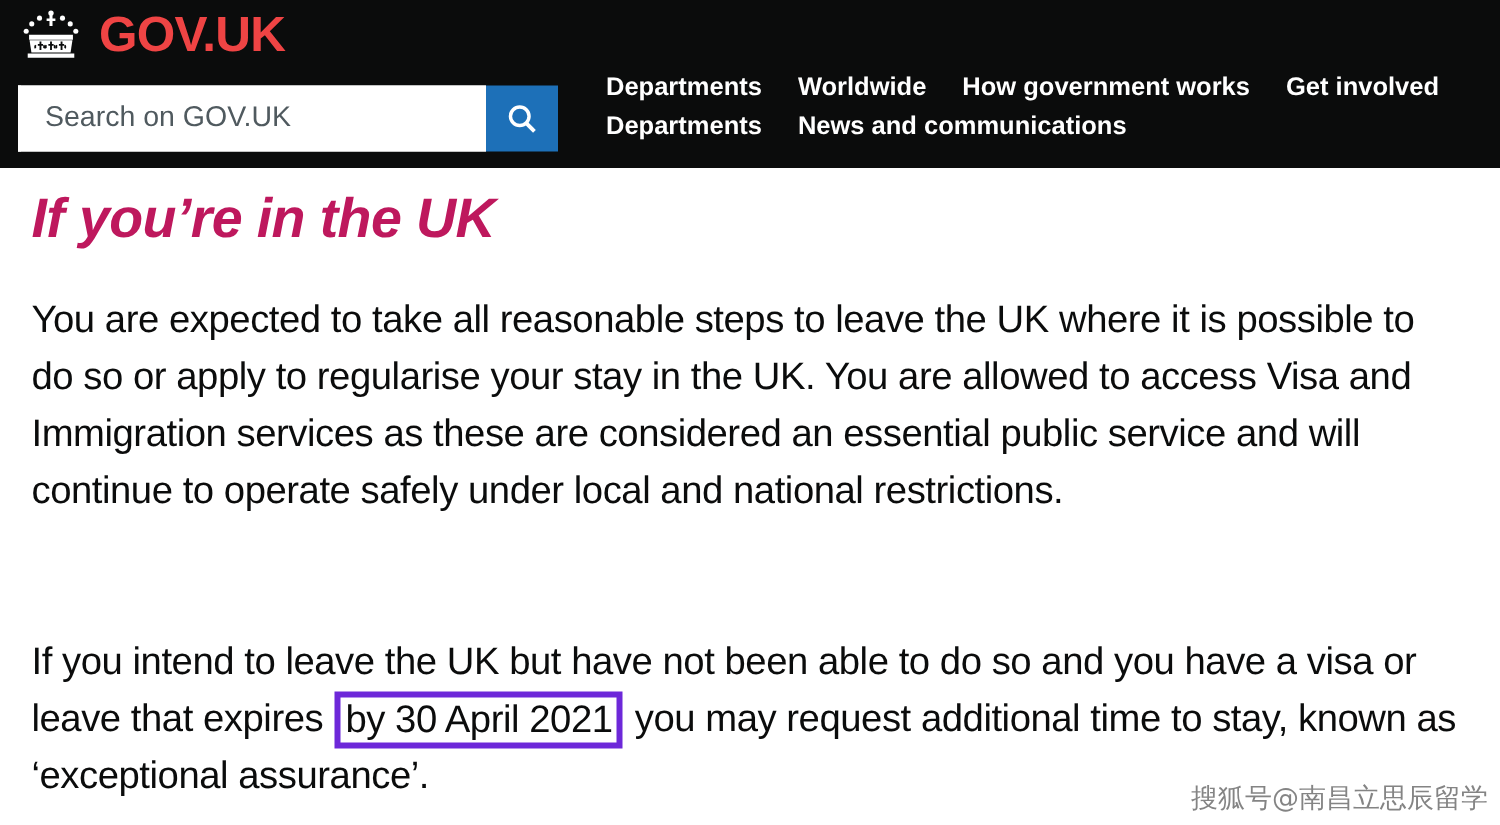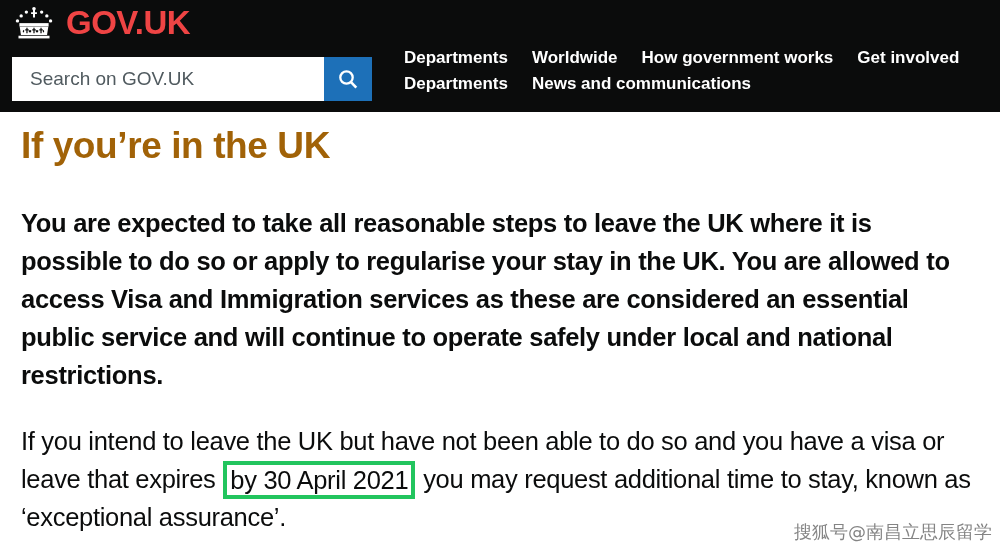--- a/index.html
+++ b/index.html
@@ -123,42 +123,43 @@
     background: #ffffff;
   }
 
   .page-heading {
     position: absolute;
     left: 21px;
     top: 14px;
     margin: 0;
     font-size: 37px;
     font-weight: bold;
-    color: #a16207;
+    color: #be185d;
     letter-spacing: -0.4px;
     font-family: "Liberation Sans", sans-serif;
     line-height: 1.1;
+    font-style: italic;
   }
 
   .body-para {
     position: absolute;
     left: 21px;
     width: 956px;
     margin: 0;
     font-size: 25.5px;
     line-height: 38px;
     color: #0b0c0c;
     font-family: "Liberation Sans", sans-serif;
     letter-spacing: -0.3px;
   }
-  #para-1 { top: 92px; font-weight: bold; }
+  #para-1 { top: 82px; }
   #para-2 { top: 310px; }
 
   .highlight-box {
-    border: 4px solid #22c55e;
+    border: 4px solid #6d28d9;
     padding: 0px 3px;
     margin: 0 1px;
     display: inline-block;
     line-height: 30px;
     position: relative;
     top: 1px;
   }
 
   .watermark {
     position: absolute;

